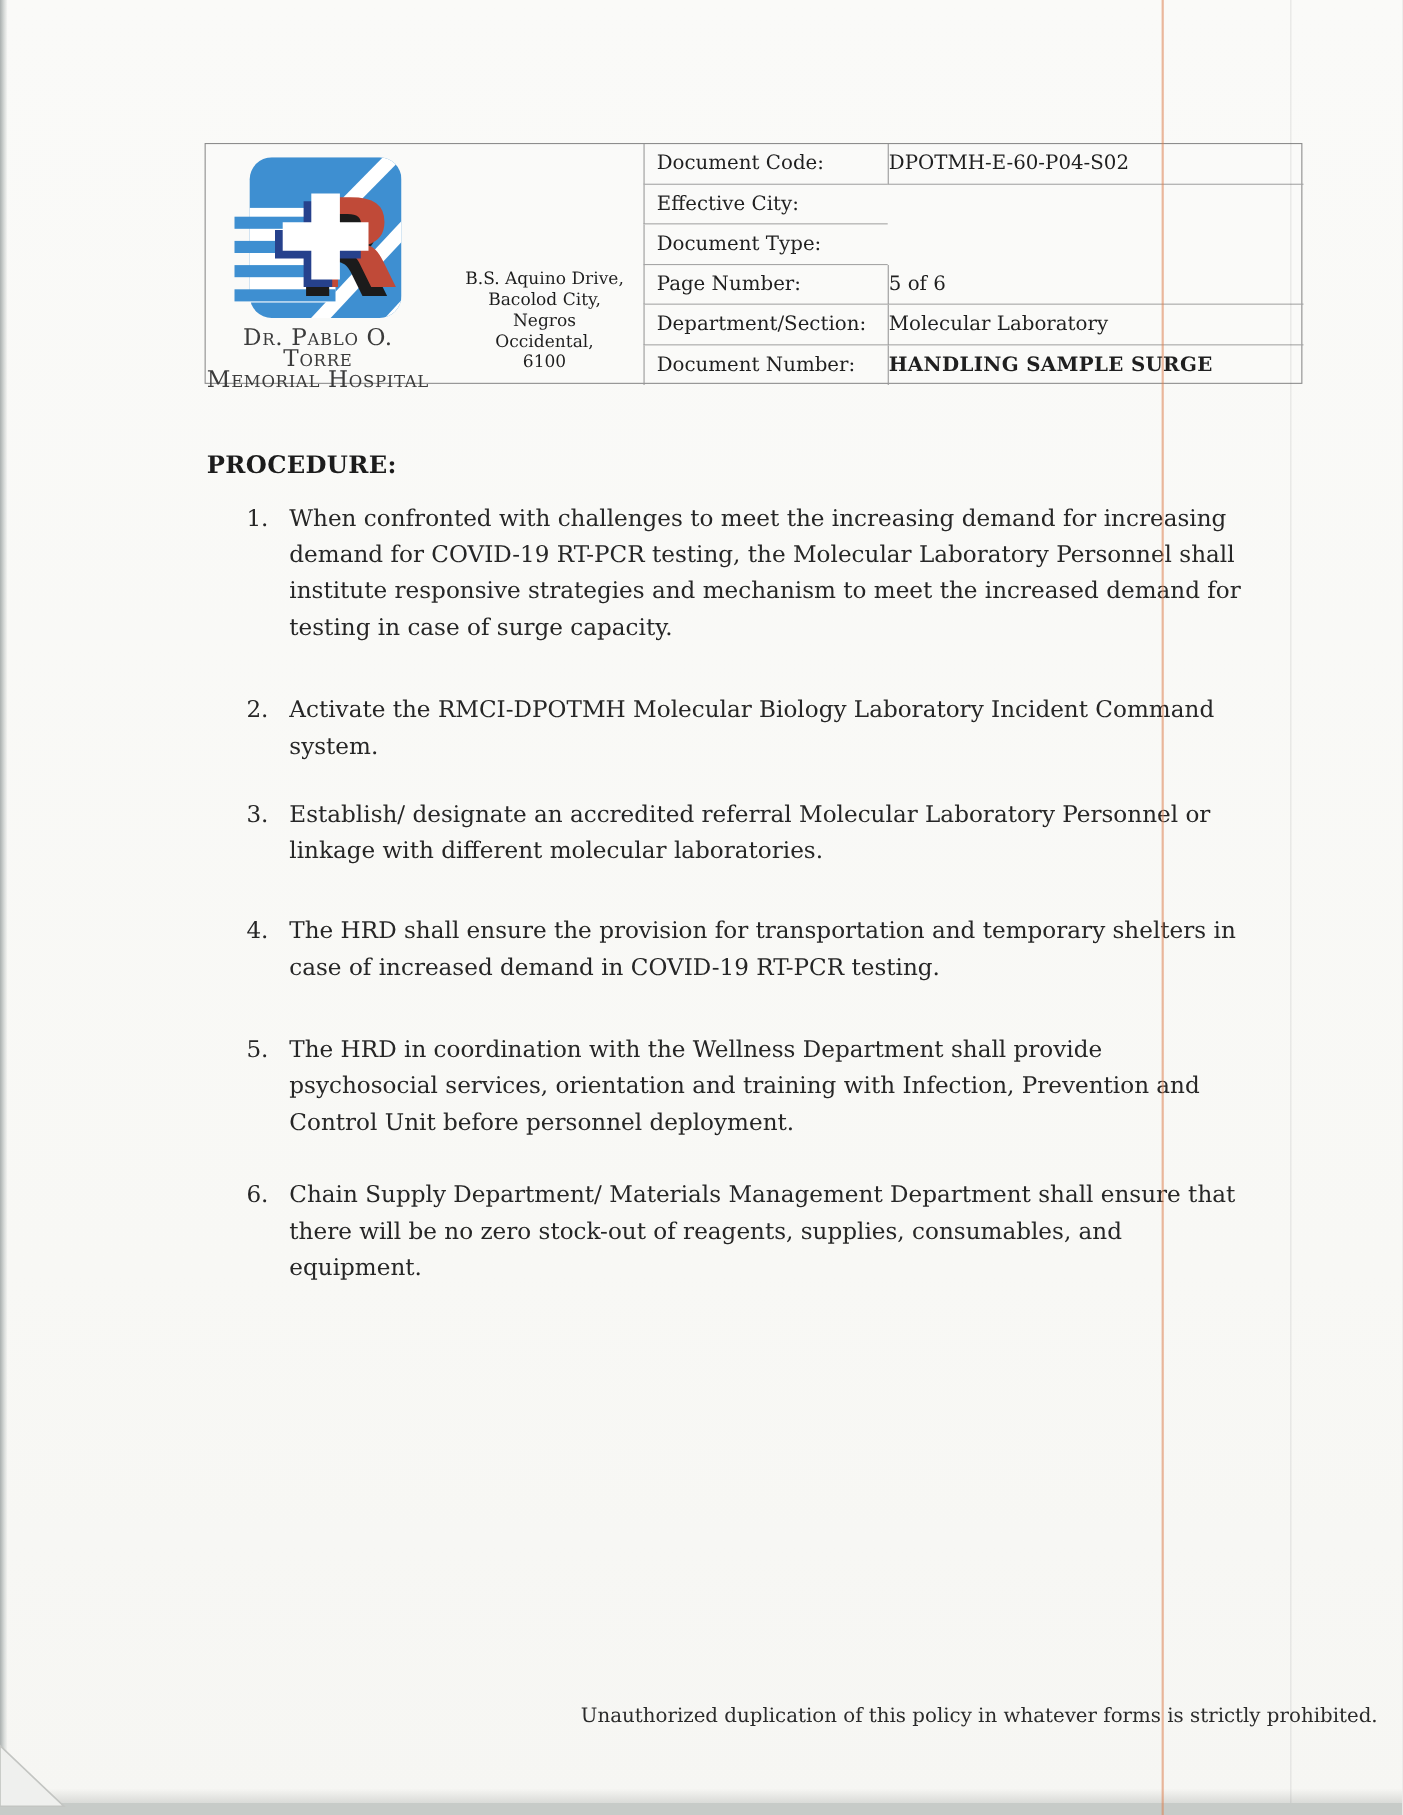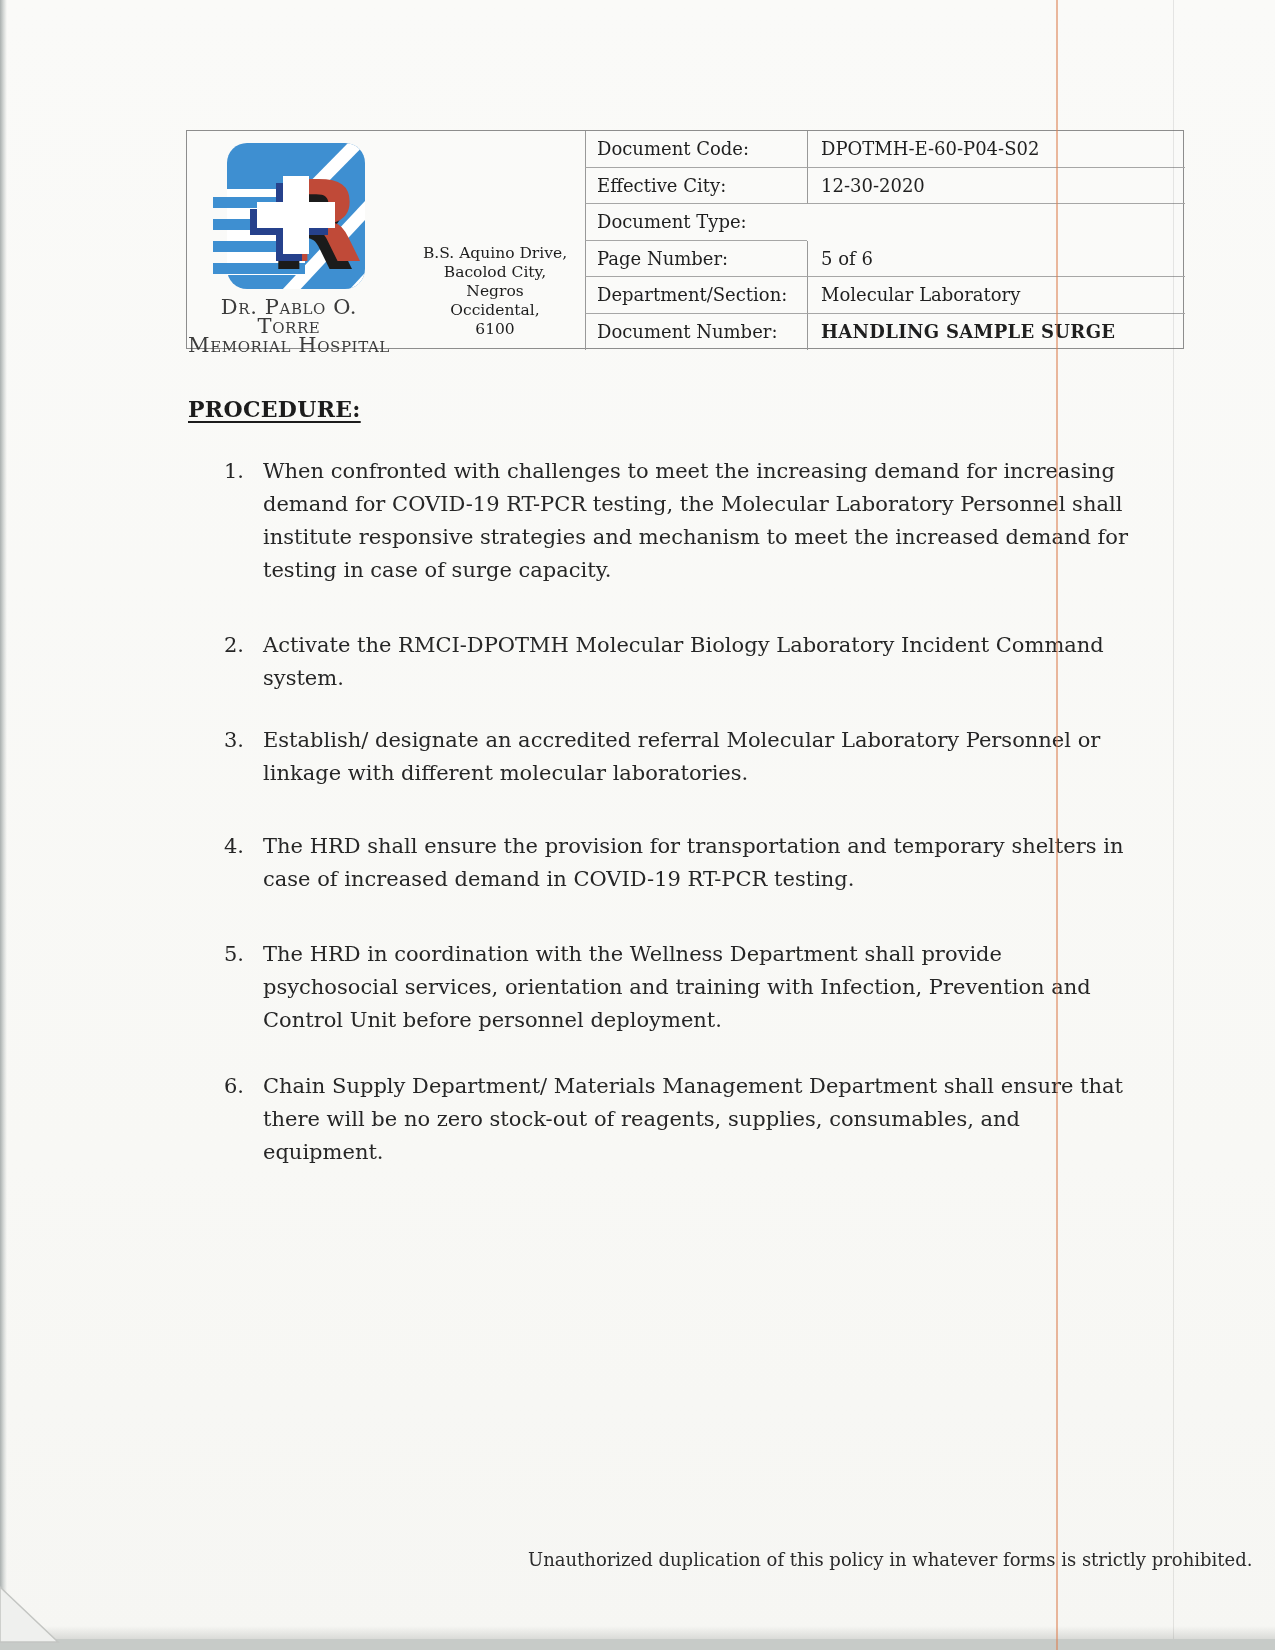--- a/index.html
+++ b/index.html
@@ -23,33 +23,33 @@
   
   .meta-table{
     position:absolute;left:186px;top:130px;width:998px;height:219px;
     display:grid;grid-template-columns:398px 222px 378px;grid-auto-rows:36.5px;
     border:1px solid #8d8d8d;box-sizing:border-box;background:rgba(255,255,255,0.15);
   }
   .logo-cell{grid-column:1;grid-row:1 / span 6;position:relative;}
   .m-label,.m-value{display:flex;align-items:center;box-sizing:border-box;
     border-bottom:1px solid #a6a6a6;font-size:18px;color:#1f1f1f;}
   .m-label{grid-column:2;border-left:1px solid #999;padding-left:11px;}
-  .m-value{grid-column:3;border-left:1px solid #999;padding-left:13px;}
+  .m-value{grid-column:3;border-left:1px solid #999;}
   .r6{border-bottom:none;}
   .m-bold{font-weight:bold;letter-spacing:.3px;}
 
   .logo-svg{position:absolute;left:26px;top:12px;}
   .hosp-name{position:absolute;left:1px;top:167px;width:202px;text-align:center;
     font-variant:small-caps;font-size:21px;line-height:19px;color:#3b3b3b;letter-spacing:.6px;}
   .hosp-addr{position:absolute;left:233px;top:113px;width:150px;text-align:center;
     font-size:15.5px;line-height:19px;color:#1d1d1d;}
 
   
-  .proc-heading{position:absolute;left:188px;top:396px;font-size:22px;font-weight:bold;color:#1c1c1c;
-    text-decoration:underline;text-decoration-thickness:2px;text-underline-offset:4px;letter-spacing:.3px;}
+  .proc-heading{position:absolute;left:188px;top:410px;font-size:22px;font-weight:bold;color:#1c1c1c;
+    text-decoration-thickness:2px;text-underline-offset:4px;letter-spacing:.3px;}
   .item{position:absolute;left:224px;width:912px;display:flex;font-size:21px;line-height:33px;color:#262626;}
   .item .num{width:39px;flex:0 0 39px;}
   .item .txt{flex:1;white-space:pre-line;}
   .i1{top:455px}.i2{top:629px}.i3{top:724px}.i4{top:830px}.i5{top:938px}.i6{top:1070px}
 
   .footer-note{position:absolute;left:528px;top:1549px;font-size:18px;color:#2a2a2a;}
 </style>
 </head>
 <body>
 
@@ -91,21 +91,20 @@
         <div>B.S. Aquino Drive,</div>
         <div>Bacolod City,</div>
         <div>Negros Occidental,</div>
         <div>6100</div>
       </div>
     </div>
 
     <div class="m-label" style="grid-row:1">Document Code:</div>
     <div class="m-value" style="grid-row:1">DPOTMH-E-60-P04-S02</div>
     <div class="m-label" style="grid-row:2">Effective City:</div>
-    <div class="m-value" style="grid-row:2">12-30-2020</div>
     <div class="m-label" style="grid-row:3">Document Type:</div>
     <div class="m-label" style="grid-row:4">Page Number:</div>
     <div class="m-value" style="grid-row:4">5 of 6</div>
     <div class="m-label" style="grid-row:5">Department/Section:</div>
     <div class="m-value" style="grid-row:5">Molecular Laboratory</div>
     <div class="m-label r6" style="grid-row:6">Document Number:</div>
     <div class="m-value r6 m-bold" style="grid-row:6">HANDLING SAMPLE SURGE</div>
   </div>
 
   <div class="proc-heading">PROCEDURE:</div>

